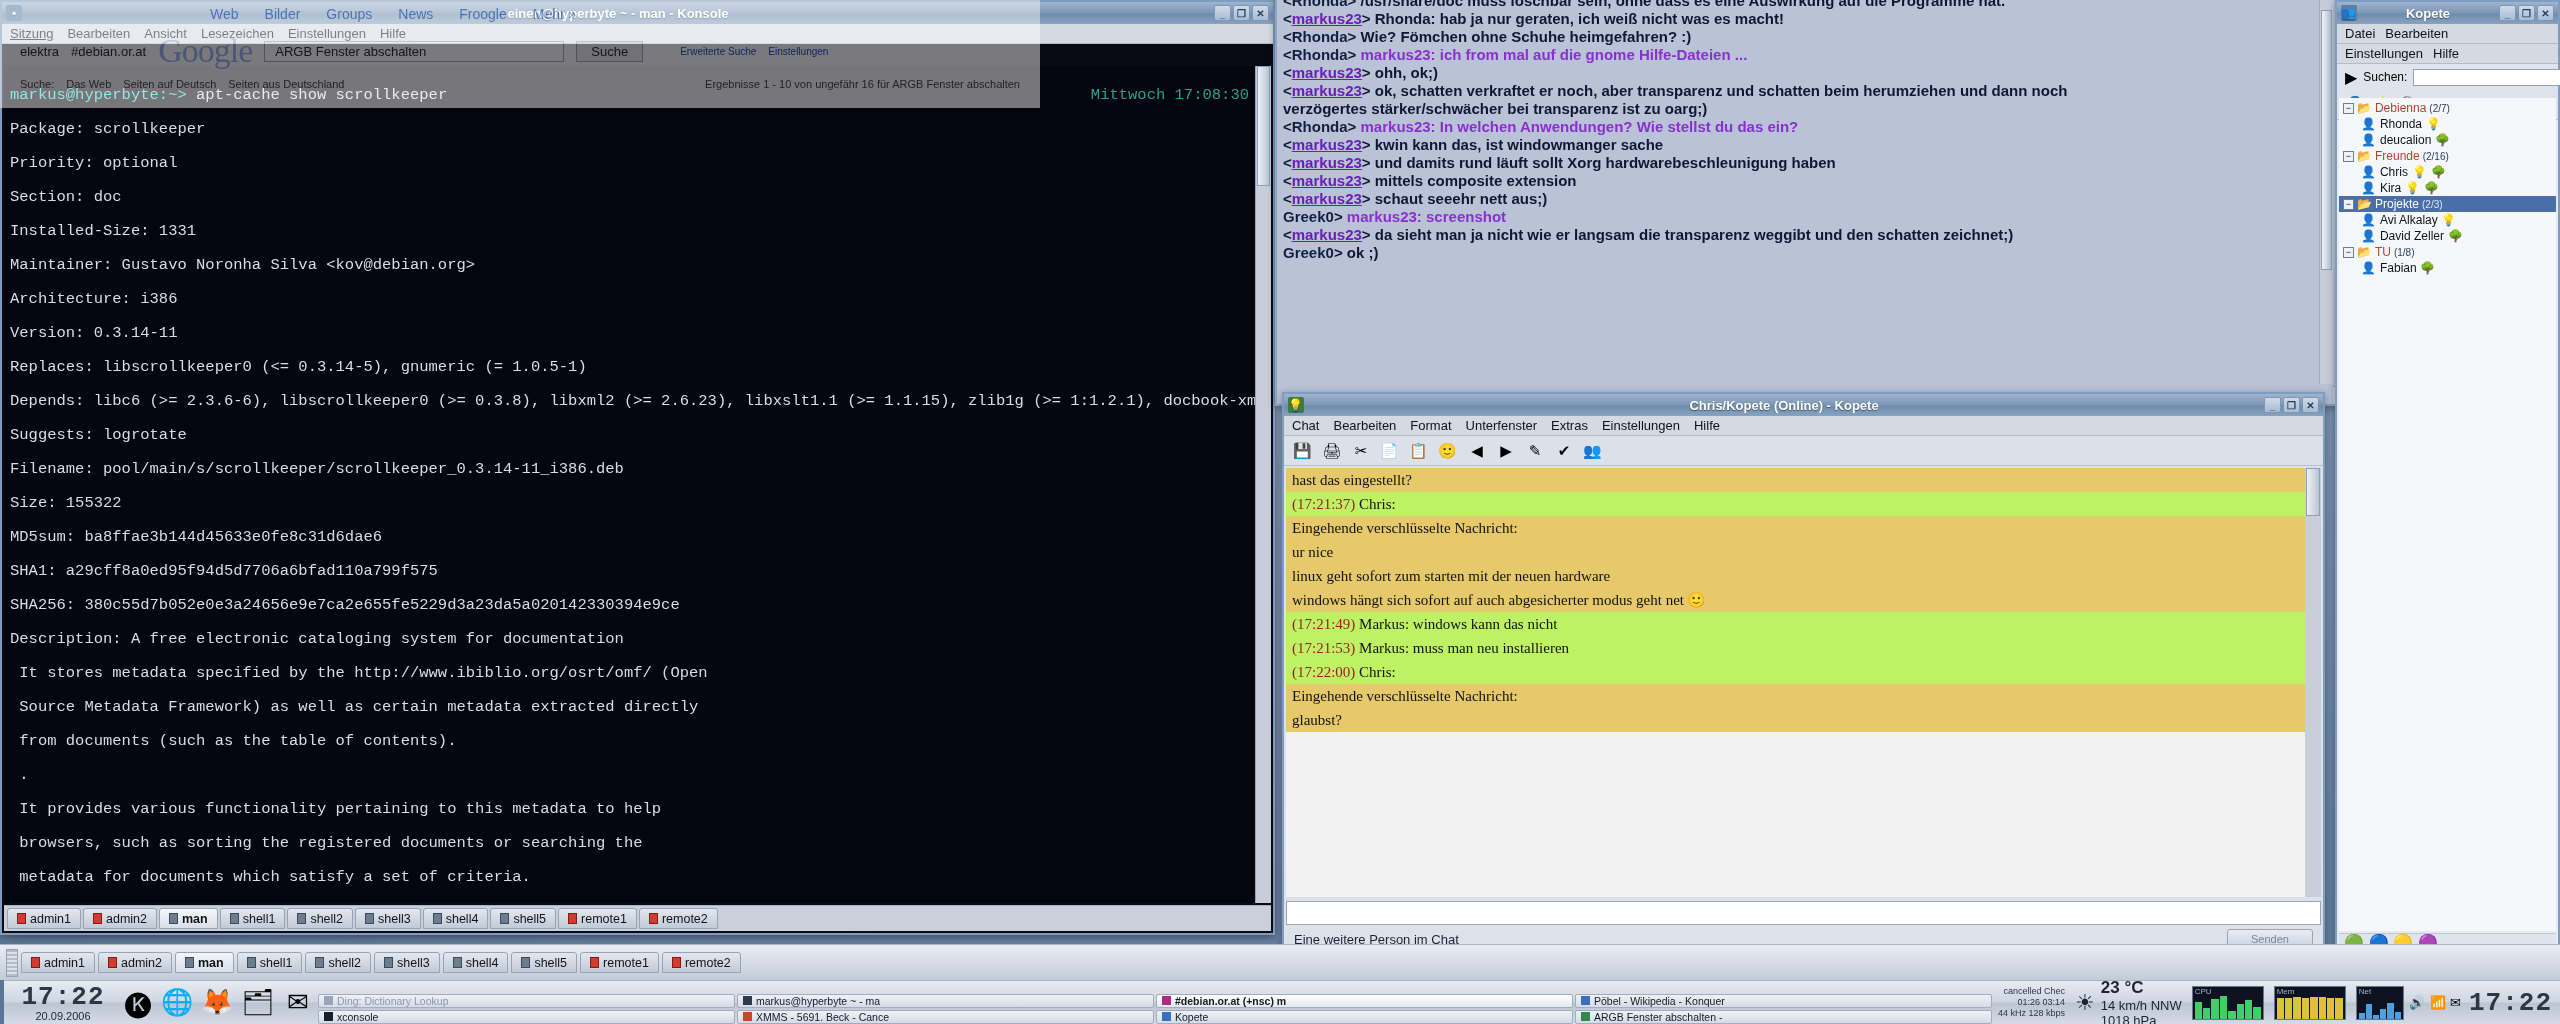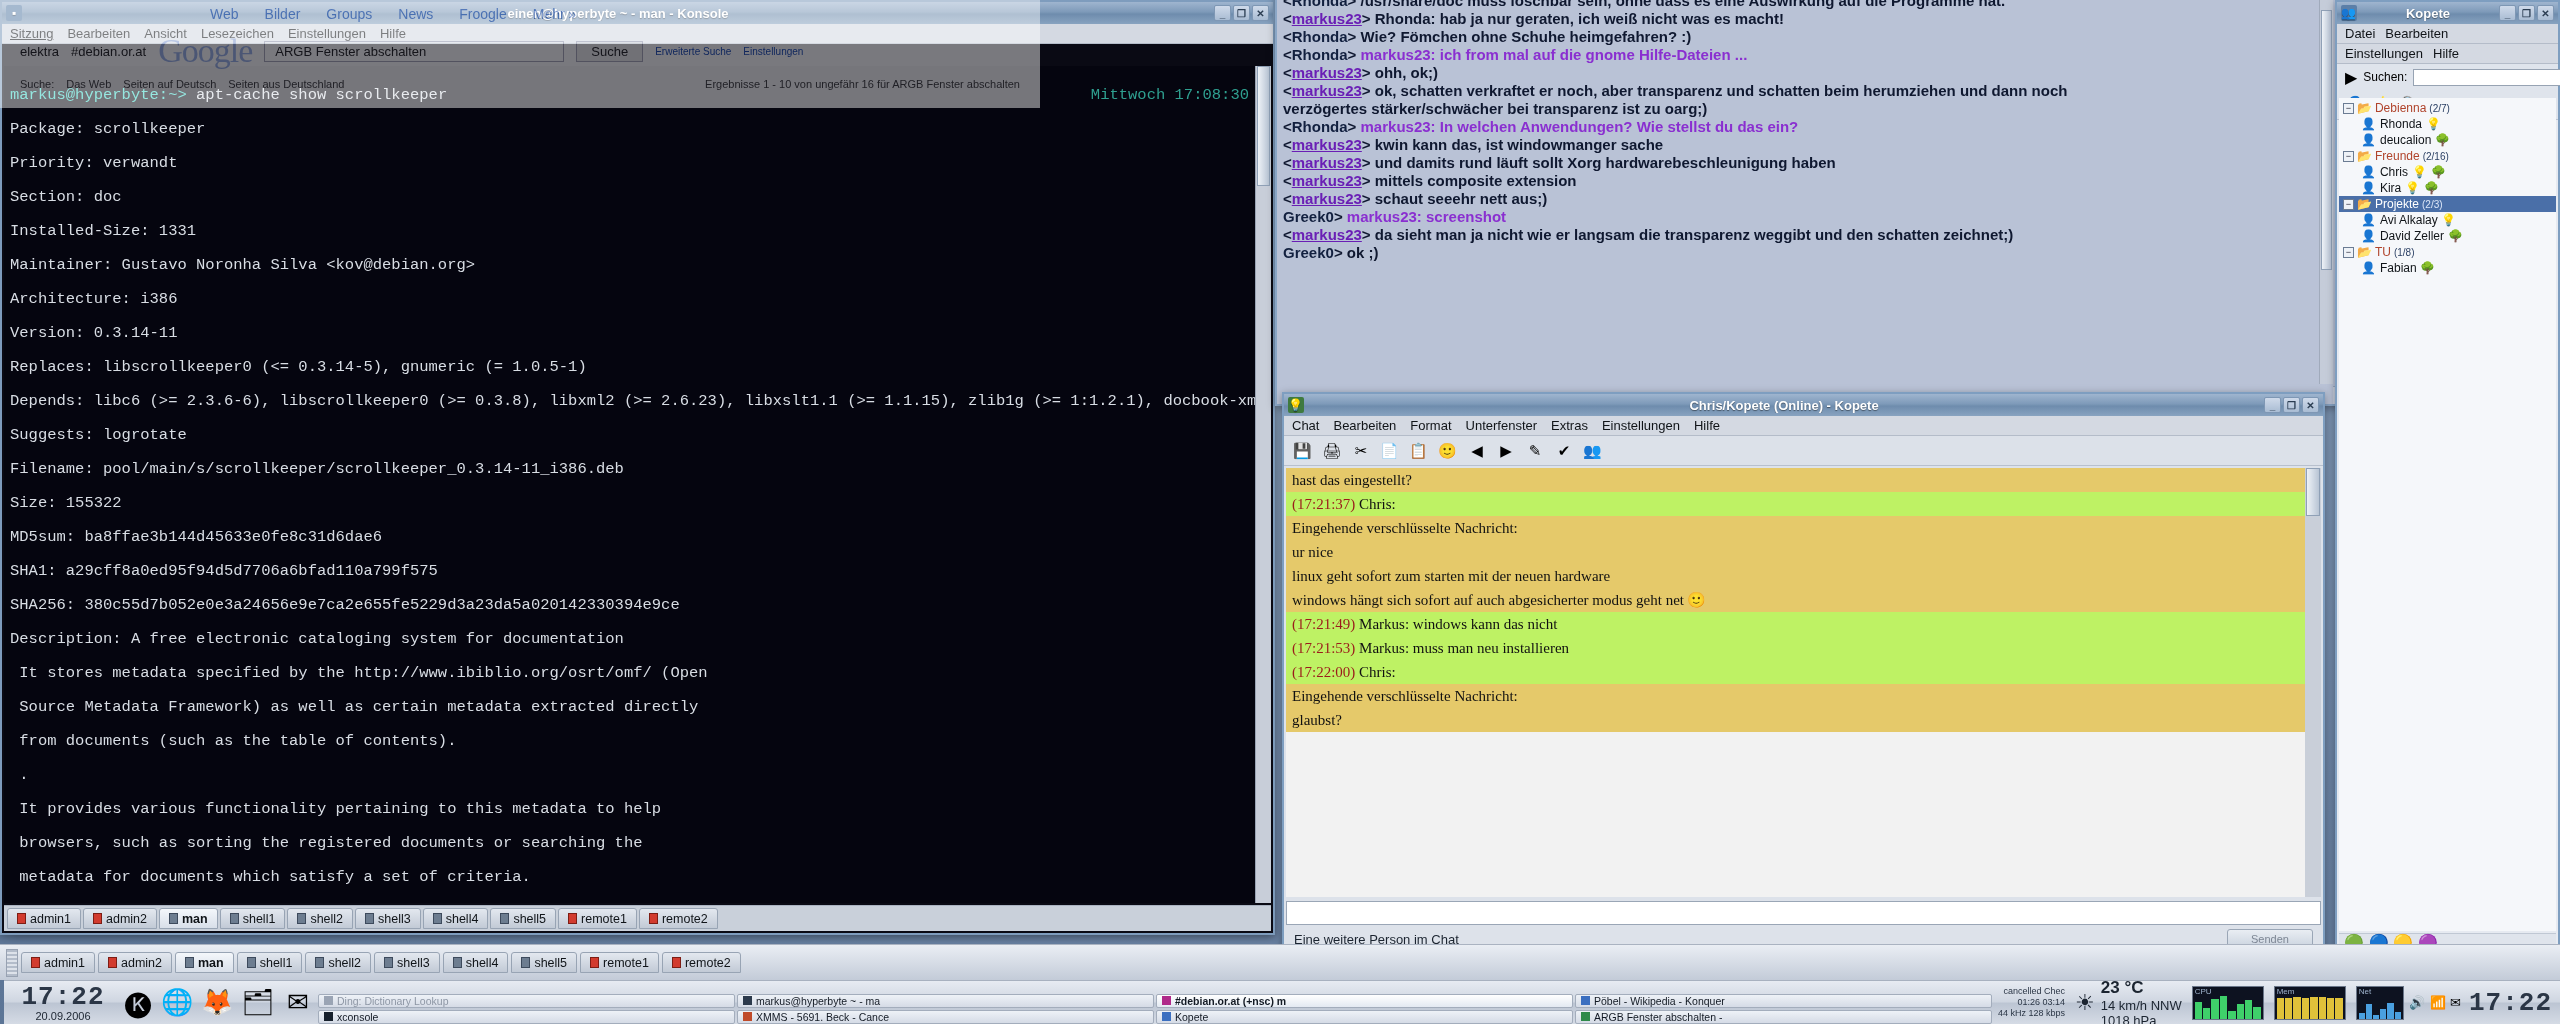--- a/index.html
+++ b/index.html
@@ -316,21 +316,21 @@
     <span>Bearbeiten</span>
     <span>Ansicht</span>
     <span>Lesezeichen</span>
     <span>Einstellungen</span>
     <span>Hilfe</span>
   </div>
 
   <div id="kon-body">
 <div><span class="kon-ts">Mittwoch 17:08:30</span><span class="prompt-user">markus@hyperbyte:~&gt;</span><span> apt-cache show scrollkeeper</span></div>
 <div>Package: scrollkeeper</div>
-<div>Priority: verwandt</div>
+<div>Priority: optional</div>
 <div>Section: doc</div>
 <div>Installed-Size: 1331</div>
 <div>Maintainer: Gustavo Noronha Silva &lt;kov@debian.org&gt;</div>
 <div>Architecture: i386</div>
 <div>Version: 0.3.14-11</div>
 <div>Replaces: libscrollkeeper0 (&lt;= 0.3.14-5), gnumeric (= 1.0.5-1)</div>
 <div>Depends: libc6 (&gt;= 2.3.6-6), libscrollkeeper0 (&gt;= 0.3.8), libxml2 (&gt;= 2.6.23), libxslt1.1 (&gt;= 1.1.15), zlib1g (&gt;= 1:1.2.1), docbook-xml (&gt;= 4.2-11)</div>
 <div>Suggests: logrotate</div>
 <div>Filename: pool/main/s/scrollkeeper/scrollkeeper_0.3.14-11_i386.deb</div>
 <div>Size: 155322</div>
@@ -405,21 +405,21 @@
     <span>News</span>
     <span>Froogle</span>
     <span>Mehr »</span>
   </div>
   <div class="grow">
     <span>elektra</span>
     <span>#debian.or.at</span>
     <span class="glogo">Google</span>
     <span style="border:1px solid #aab; padding:2px 10px; background:#fff; min-width:300px;">ARGB Fenster abschalten</span>
     <span style="border:1px solid #aab; padding:2px 14px; background:#eee;">Suche</span>
-    <span style="font-size:10px; color:#1a4bb5;">Erweiterte Suche</span>
+    <span style="font-size:10px; color:#1a4bb5;margin-left:25px;">Erweiterte Suche</span>
     <span style="font-size:10px; color:#1a4bb5;">Einstellungen</span>
   </div>
   <div class="grow" style="font-size:11px; color:#444;">
     <span>Suche:</span>
     <span>Das Web</span>
     <span>Seiten auf Deutsch</span>
     <span>Seiten aus Deutschland</span>
     <span style="margin-left:auto">Ergebnisse 1 - 10 von ungefähr 16 für ARGB Fenster abschalten</span>
   </div>
 </div>

